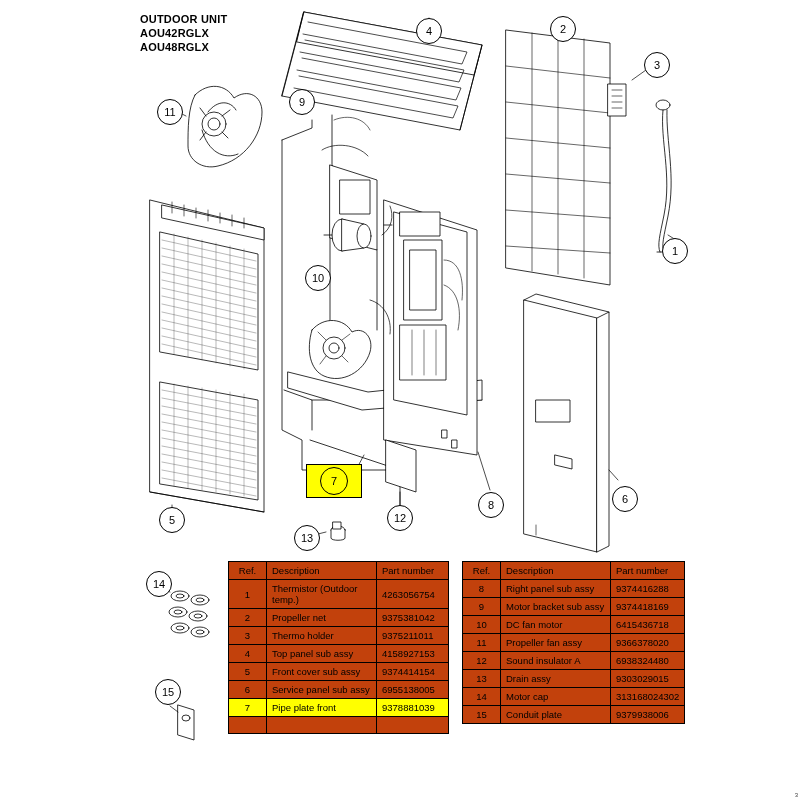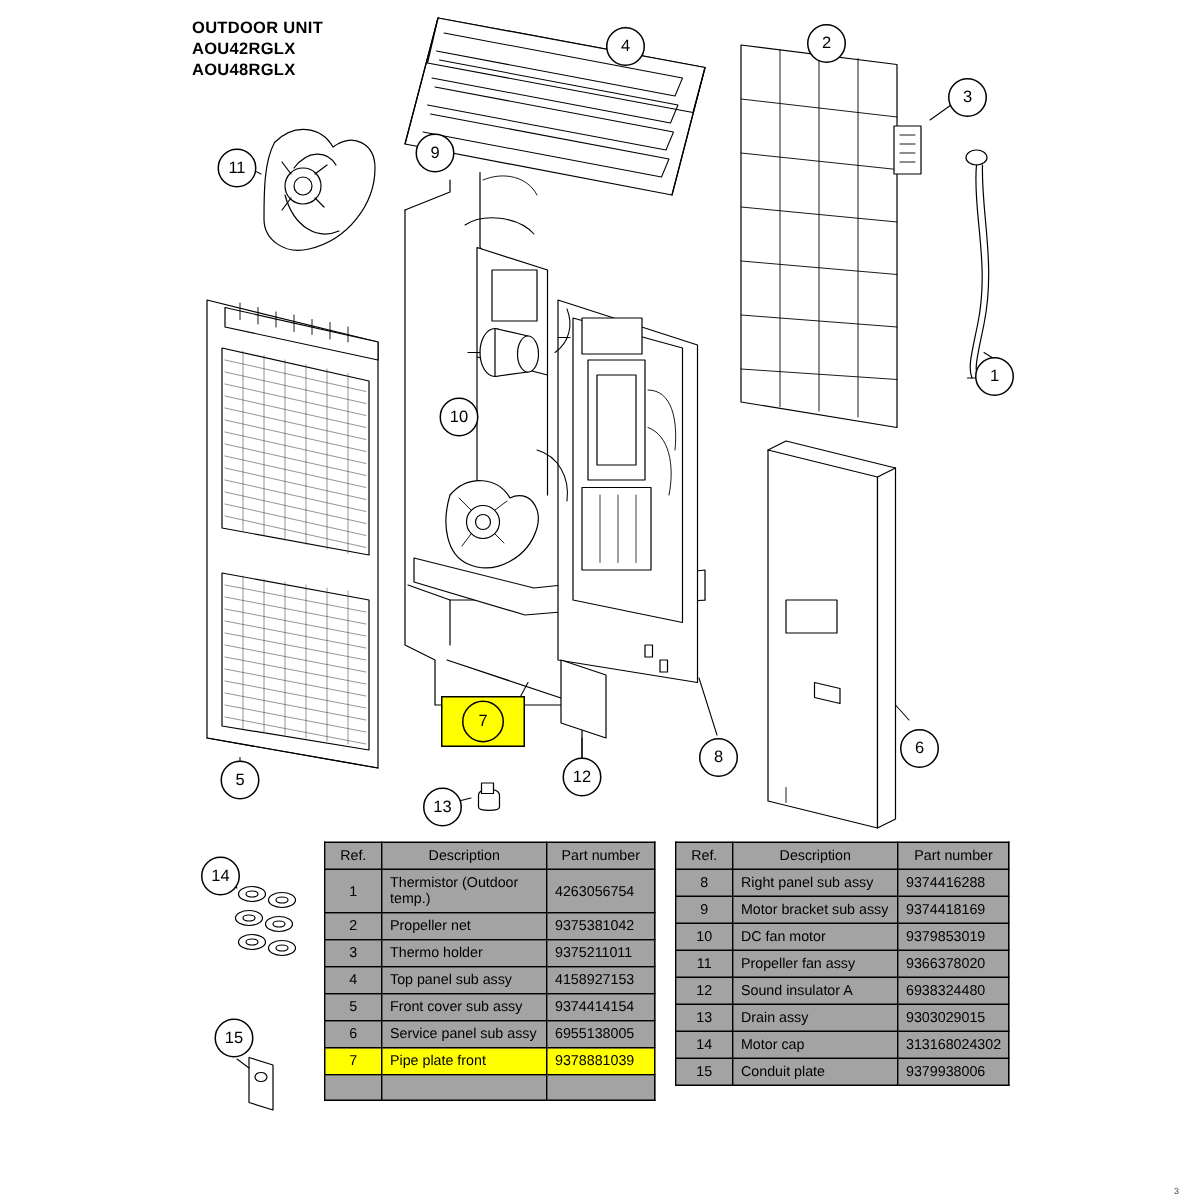--- a/index.html
+++ b/index.html
@@ -10,21 +10,21 @@
     width: 800px;
     height: 800px;
     background: #ffffff;
     font-family: "Liberation Sans", sans-serif;
     color: #000000;
     position: relative;
     overflow: hidden;
   }
   .stage {
     position: absolute;
-    left: 0; top: 0;
+    left: 12px; top: 0;
     width: 788px; height: 800px;
   }
   svg.diagram {
     position: absolute;
     left: 0; top: 0;
     width: 800px;
     height: 800px;
   }
   .title-block {
     position: absolute;
@@ -72,24 +72,23 @@
     font-size: 9.5px;
   }
   table.parts th, table.parts td {
     border: 1px solid #000;
     padding: 3px 5px;
     height: 17px;
     box-sizing: border-box;
     font-weight: normal;
     text-align: left;
     vertical-align: middle;
-    background: #a3a3a3;
+    background: #c2410c;
   }
   table.parts th {
-    text-align: center;
     font-size: 9.5px;
   }
   table.parts td.ref, table.parts th.ref {
     text-align: center;
   }
   table.parts tr.hl td {
     background: #ffff00;
   }
   .col-ref { width: 38px; }
   .col-desc { width: 110px; }
@@ -423,21 +422,21 @@
         <td>9374416288</td>
       </tr>
       <tr>
         <td class="ref">9</td>
         <td>Motor bracket sub assy</td>
         <td>9374418169</td>
       </tr>
       <tr>
         <td class="ref">10</td>
         <td>DC fan motor</td>
-        <td>9379853019</td>
+        <td>6415436718</td>
       </tr>
       <tr>
         <td class="ref">11</td>
         <td>Propeller fan assy</td>
         <td>9366378020</td>
       </tr>
       <tr>
         <td class="ref">12</td>
         <td>Sound insulator A</td>
         <td>6938324480</td>

